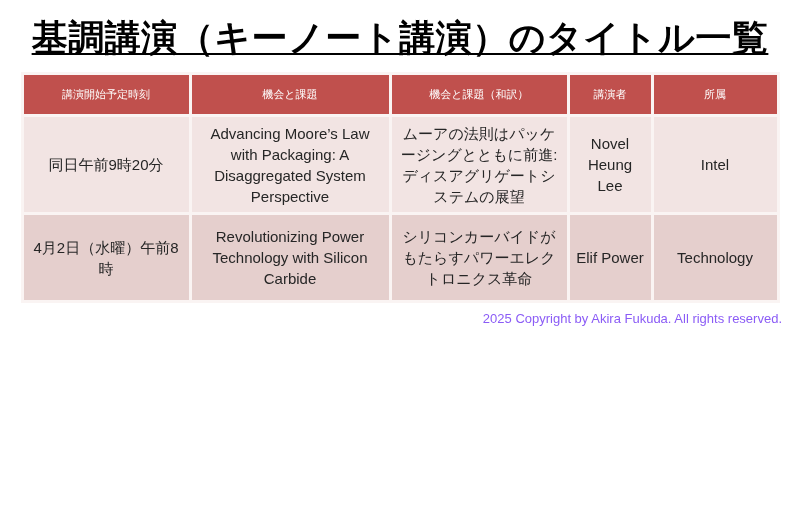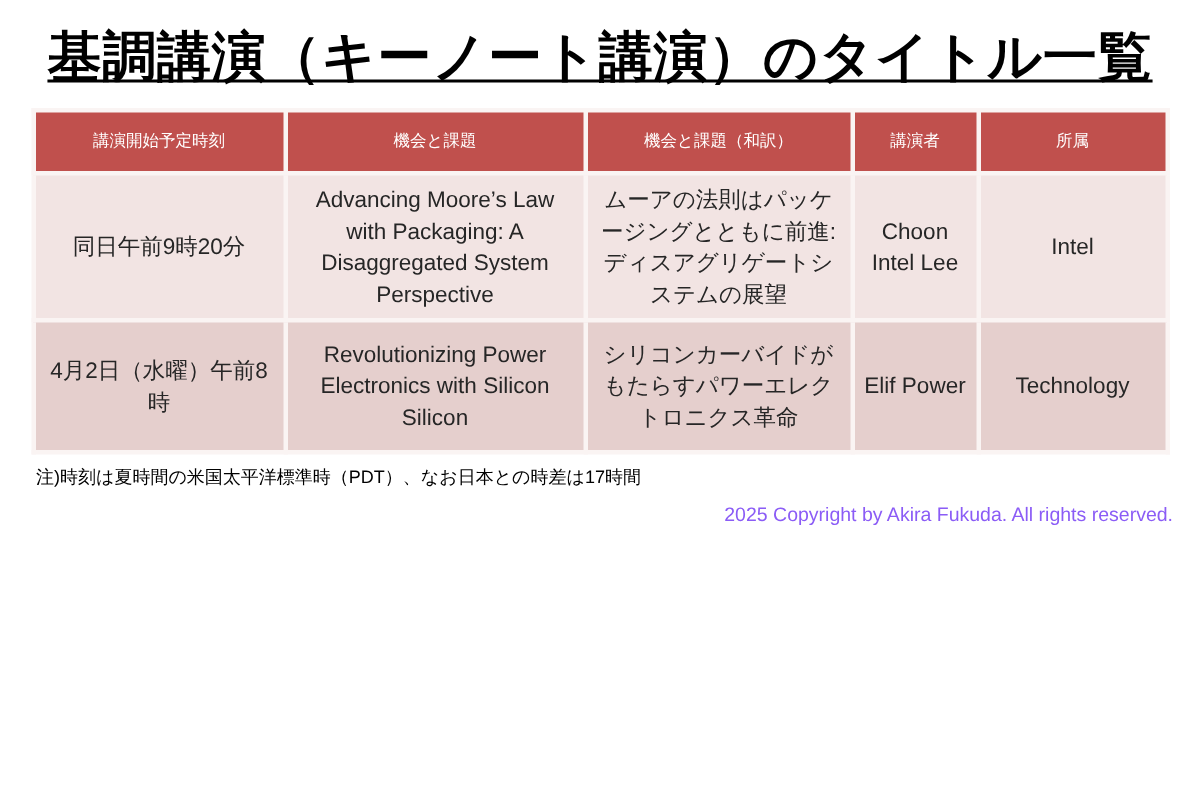--- a/index.html
+++ b/index.html
@@ -92,30 +92,29 @@
         <th>機会と課題（和訳）</th>
         <th>講演者</th>
         <th>所属</th>
       </tr>
     </thead>
     <tbody>
       <tr class="row-2 band-light">
         <td>同日午前9時20分</td>
         <td>Advancing Moore’s Law with Packaging: A Disaggregated System Perspective</td>
         <td>ムーアの法則はパッケージングとともに前進: ディスアグリゲートシステムの展望</td>
-        <td class="col-speaker">Choon Intel Lee</td>
+        <td class="col-speaker">Novel Heung Lee</td>
         <td>Intel</td>
       </tr>
       <tr class="row-3 band-dark">
         <td>4月2日（水曜）午前8時</td>
-        <td>Revolutionizing Power Electronics with Silicon Silicon</td>
+        <td>Revolutionizing Power Technology with Silicon Carbide</td>
         <td>シリコンカーバイドがもたらすパワーエレクトロニクス革命</td>
         <td class="col-speaker">Elif Power</td>
         <td>Technology</td>
       </tr>
     </tbody>
   </table>
 
-  <div class="footnote">注)時刻は夏時間の米国太平洋標準時（PDT）、なお日本との時差は17時間</div>
 
   <div class="copyright">2025 Copyright by Akira Fukuda.  All rights reserved.</div>
 
 </div>
 
 </body></html>

